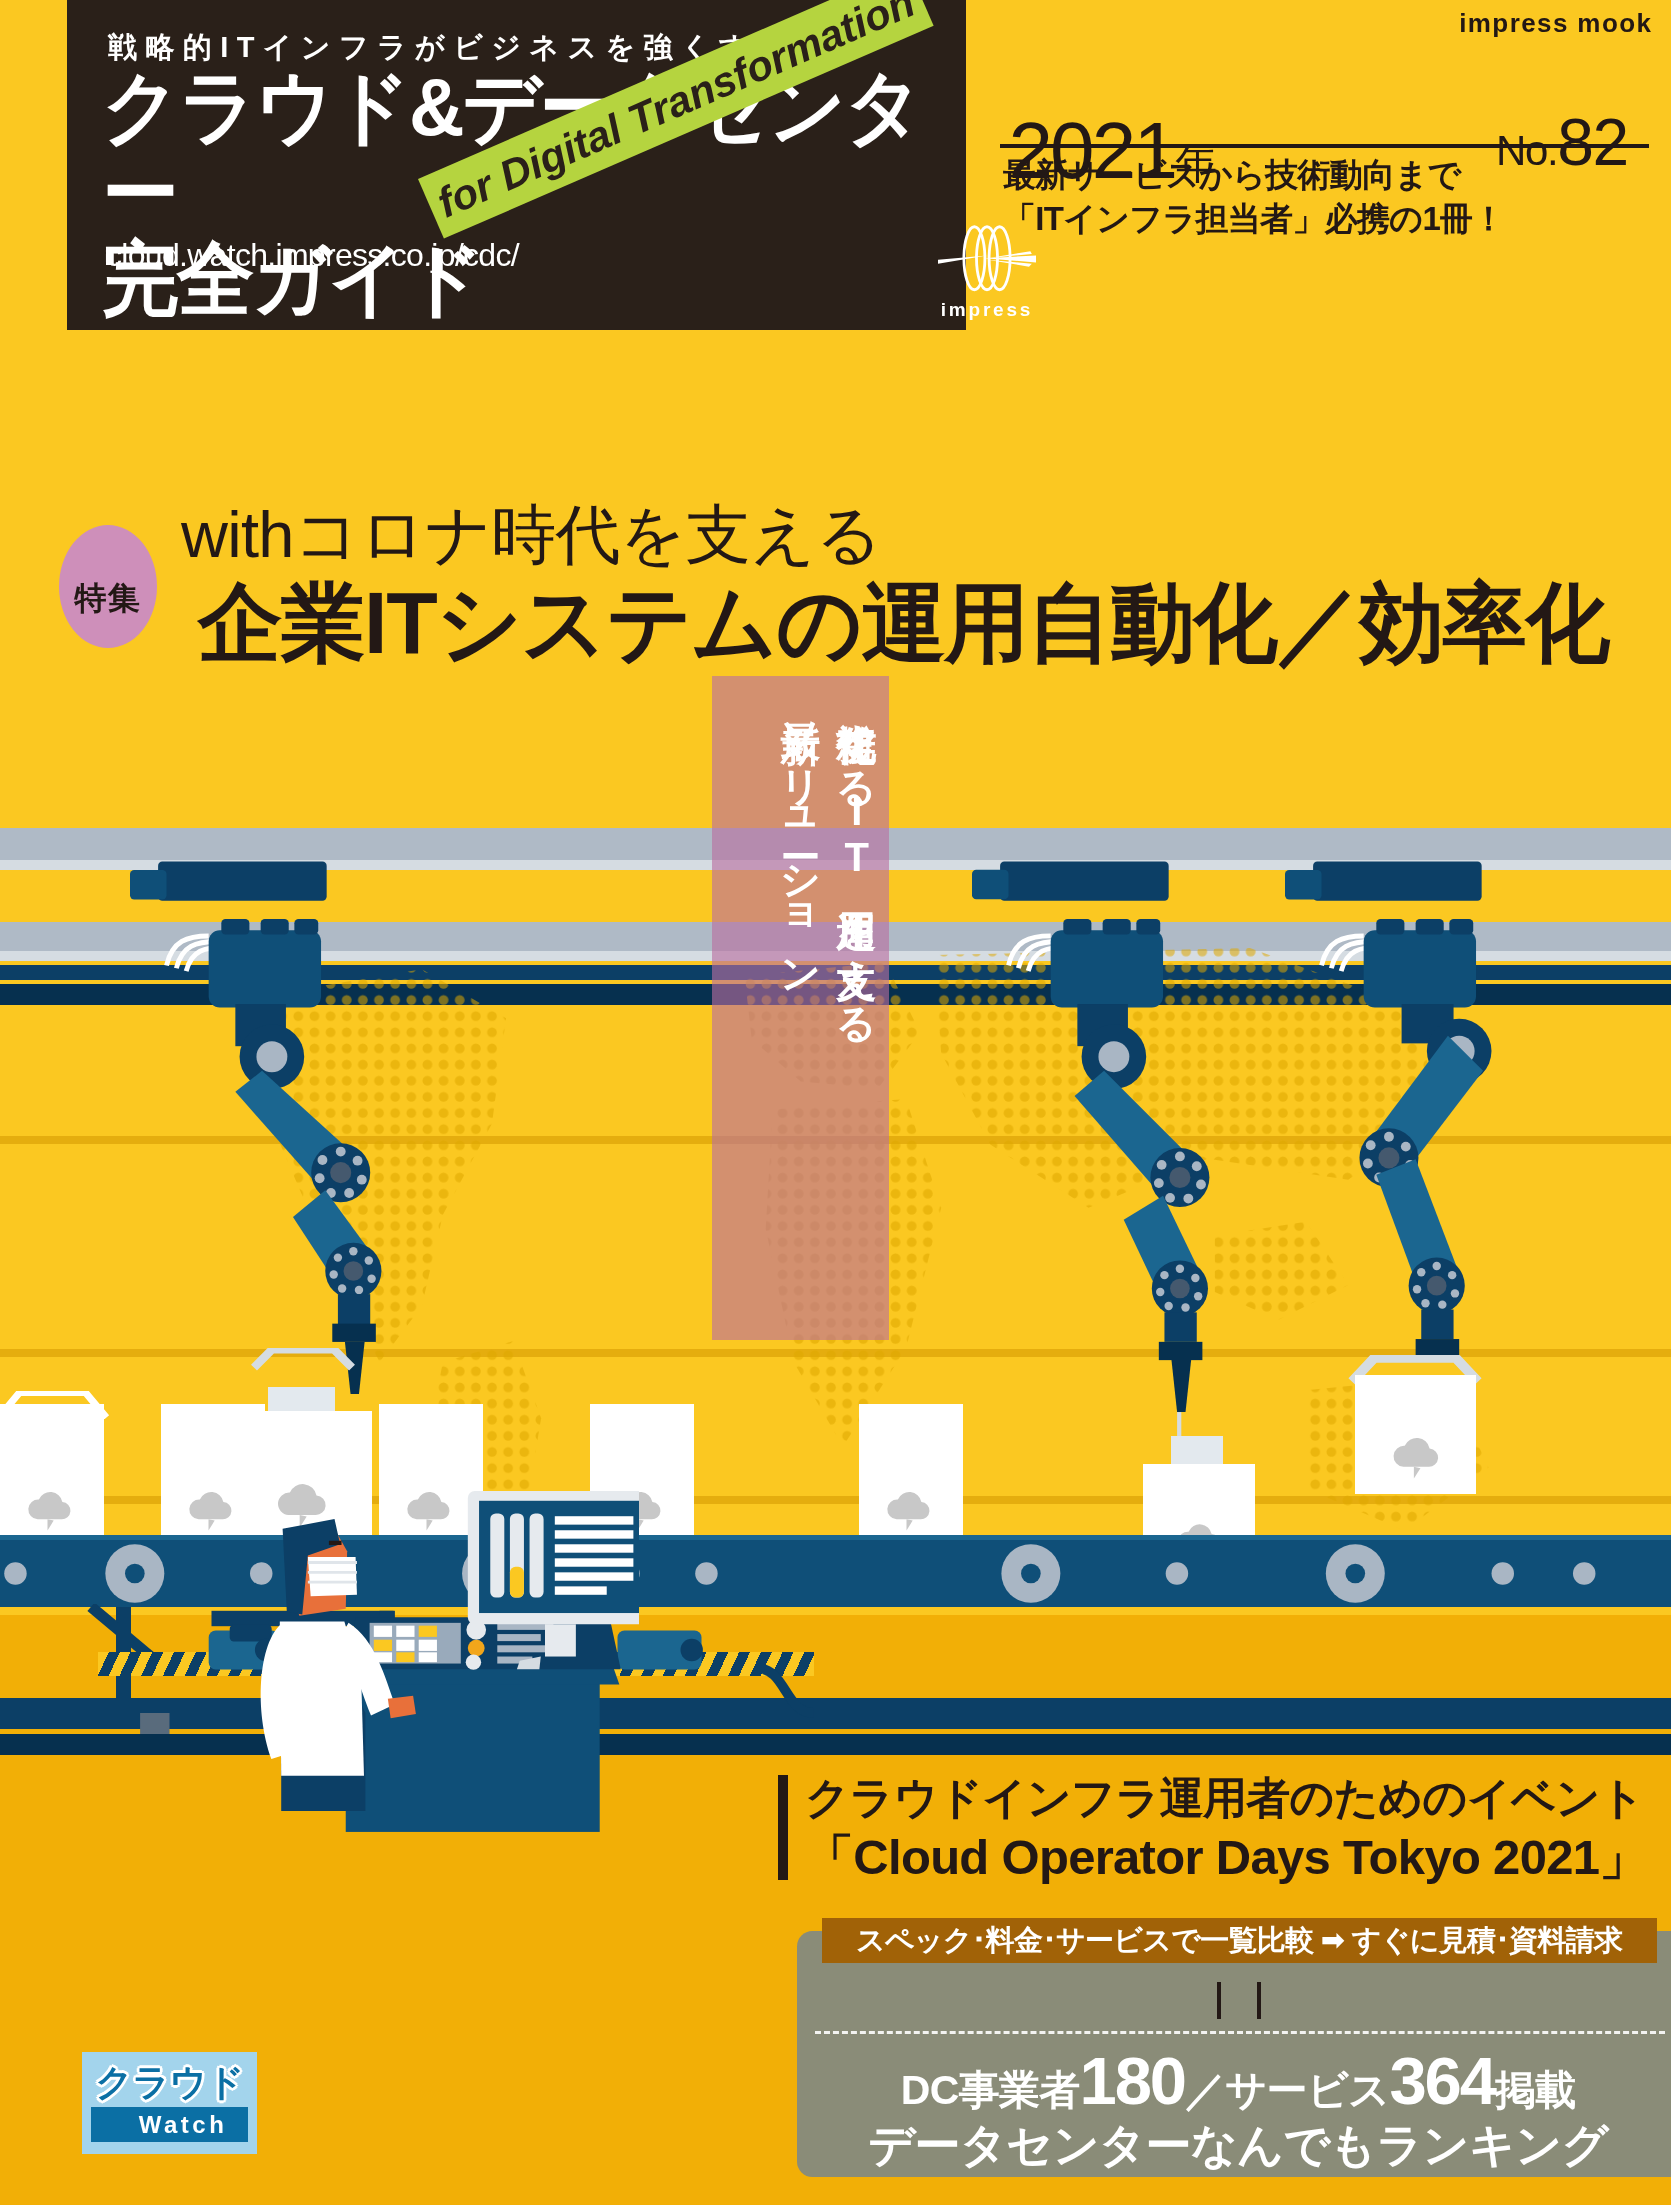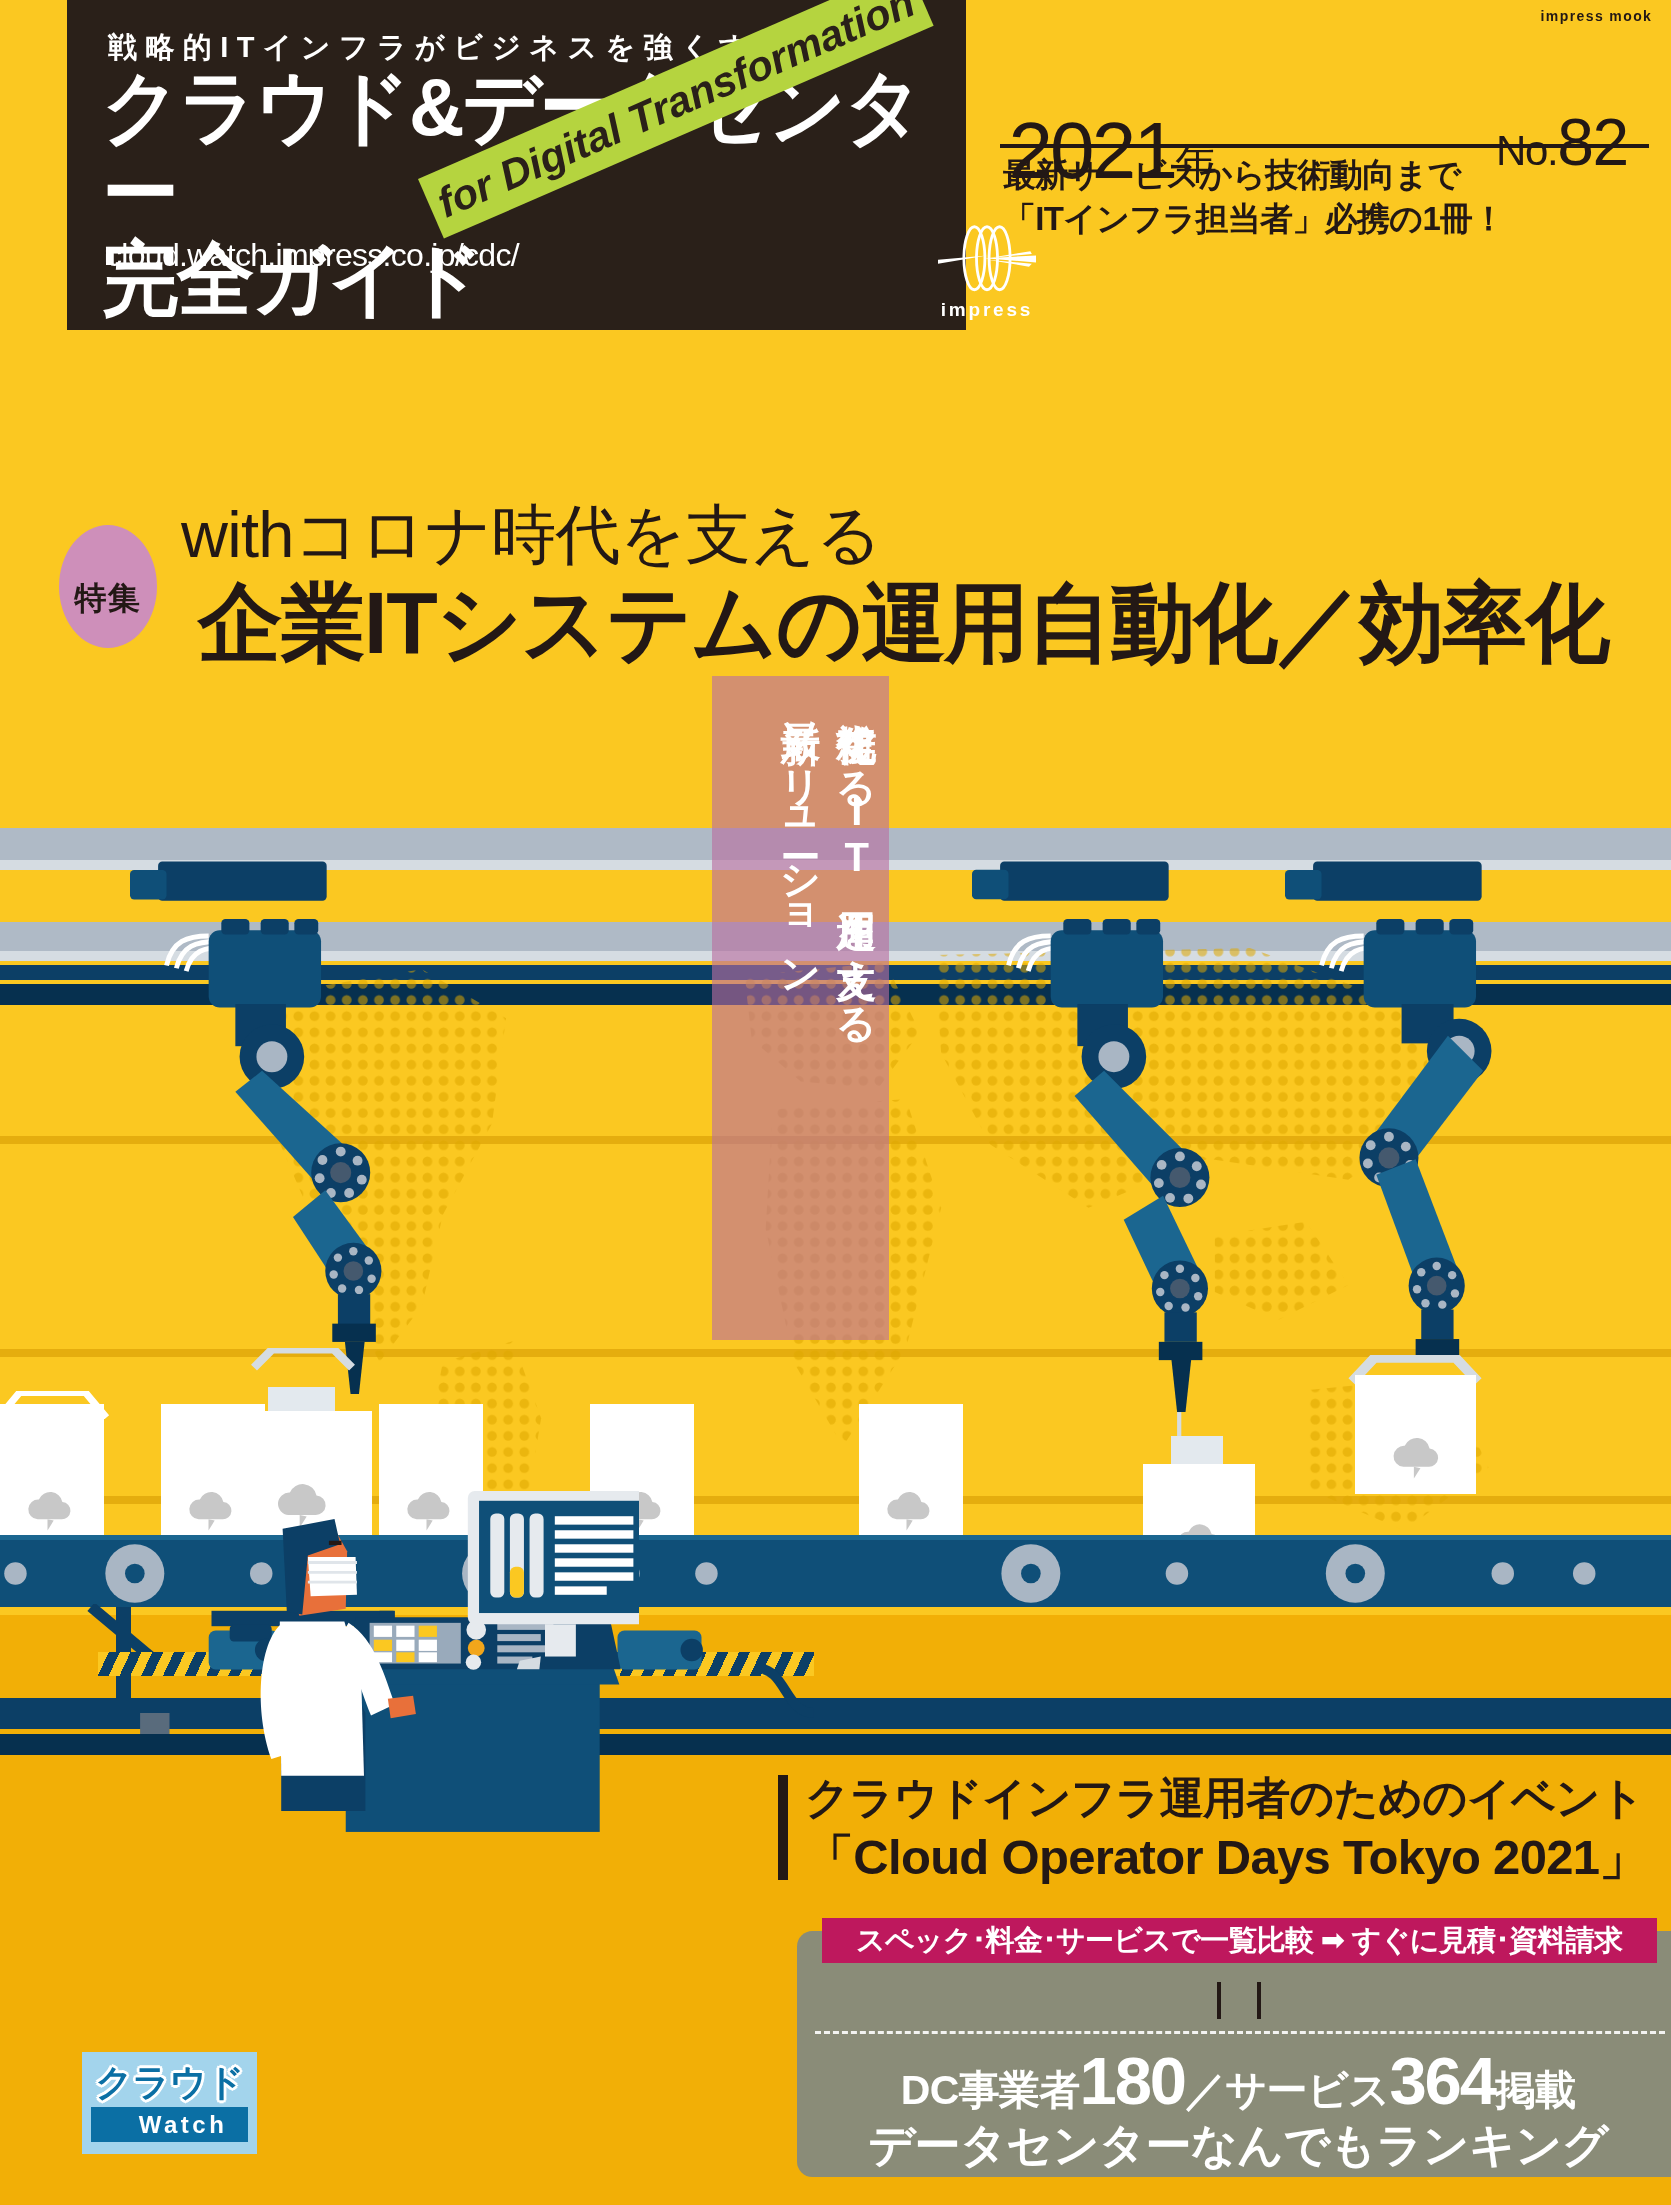--- a/index.html
+++ b/index.html
@@ -48,21 +48,21 @@
     position:absolute;left:871px;top:223px;width:98px;height:98px;z-index:46;
   }
   .impress-logo .impress-word{
     position:absolute;left:0;bottom:0;width:98px;text-align:center;
     color:#fff;font-size:19px;font-weight:bold;letter-spacing:2.8px;
   }
 
   
   .mook-label{
     position:absolute;right:19.7px;top:8.4px;
-    color:#231815;font-size:14px;font-weight:bold;letter-spacing:1.4px;
+    color:#231815;font-size:26px;font-weight:bold;letter-spacing:1.4px;
   }
   .issue-block{
     position:absolute;left:1000px;top:21px;width:653px;height:232px;
   }
   .issue-year{
     position:absolute;left:8.4px;top:84px;
     font-size:80px;font-weight:300;color:#231815;letter-spacing:-2.8px;
   }
   .issue-year .kanji-nen{font-size:42px;font-weight:400;letter-spacing:0;}
   .issue-season{
@@ -158,21 +158,21 @@
             letter-spacing:-0.7px;white-space:nowrap;}
   .event-l2{position:absolute;left:27px;top:56px;color:#231815;font-size:49px;font-weight:bold;
             letter-spacing:-0.7px;white-space:nowrap;}
 
   
   .catalog{
     position:absolute;left:797px;top:1931px;width:875px;height:246px;
     background:#8A8C78;border-radius:15.4px 0 0 15.4px;z-index:35;
   }
   .catalog-ribbon{
-    position:absolute;left:24.6px;top:-12.6px;width:835px;height:45px;background:#be185d;
+    position:absolute;left:24.6px;top:-12.6px;width:835px;height:45px;background:#a16207;
   }
   .catalog-ribbon span{
     display:block;text-align:center;line-height:45px;color:#fff;
     font-size:29px;font-weight:bold;letter-spacing:-0.7px;white-space:nowrap;
   }
   .catalog-title{
     position:absolute;left:24.6px;top:41px;width:835px;text-align:center;
     color:#fff;font-size:45px;font-weight:bold;letter-spacing:2.1px;white-space:nowrap;
   }
   .catalog-title .tick{display:inline-block;width:4.2px;height:37px;background:#231815;

